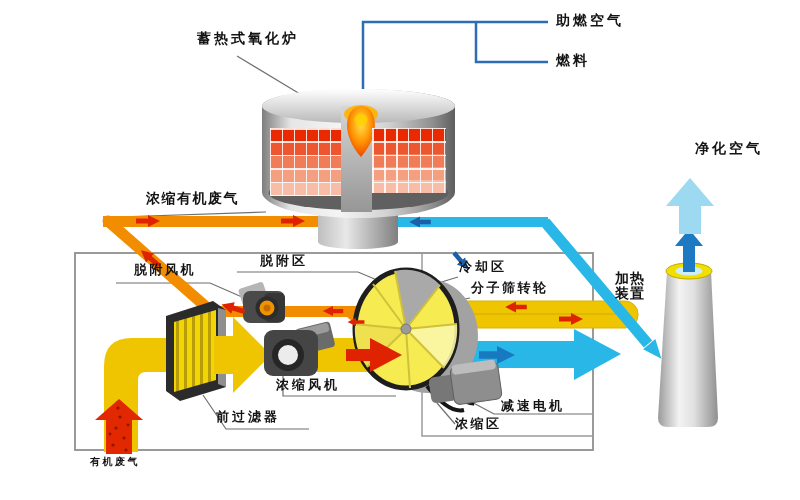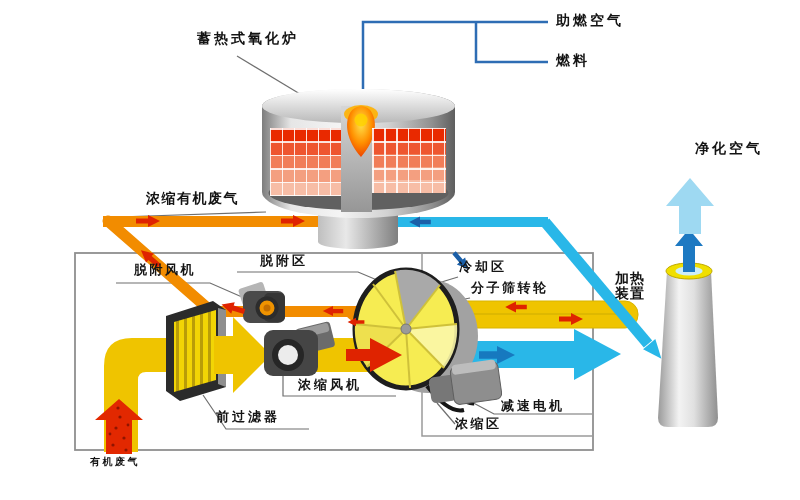--- a/index.html
+++ b/index.html
@@ -220,18 +220,18 @@
 <div class="lbl big" style="left:556px;top:13px;">助燃空气</div>
 <div class="lbl big" style="left:556px;top:53px;">燃料</div>
 <div class="lbl big" style="left:648px;top:141px;margin-left:47px;">净化空气</div>
 <div class="lbl big" style="left:146px;top:191px;letter-spacing:1.5px;">浓缩有机废气</div>
 <div class="lbl" style="left:134px;top:263px;">脱附风机</div>
 <div class="lbl" style="left:260px;top:254px;letter-spacing:3px;">脱附区</div>
 <div class="lbl" style="left:459px;top:260px;letter-spacing:3px;">冷却区</div>
 <div class="lbl" style="left:471px;top:281px;">分子筛转轮</div>
 <div class="lbl wrap" style="left:615px;top:271px;">加热装置</div>
 <div class="lbl" style="left:216px;top:410px;letter-spacing:3px;">前过滤器</div>
-<div class="lbl" style="left:298px;top:378px;letter-spacing:3px;">浓缩风机</div>
+<div class="lbl" style="left:276px;top:378px;letter-spacing:3px;">浓缩风机</div>
 <div class="lbl" style="left:501px;top:399px;letter-spacing:3px;">减速电机</div>
 <div class="lbl" style="left:455px;top:417px;">浓缩区</div>
 <div class="lbl" style="left:90px;top:456px;font-size:10px;">有机废气</div>
 
 </div>
 
 </body></html>

